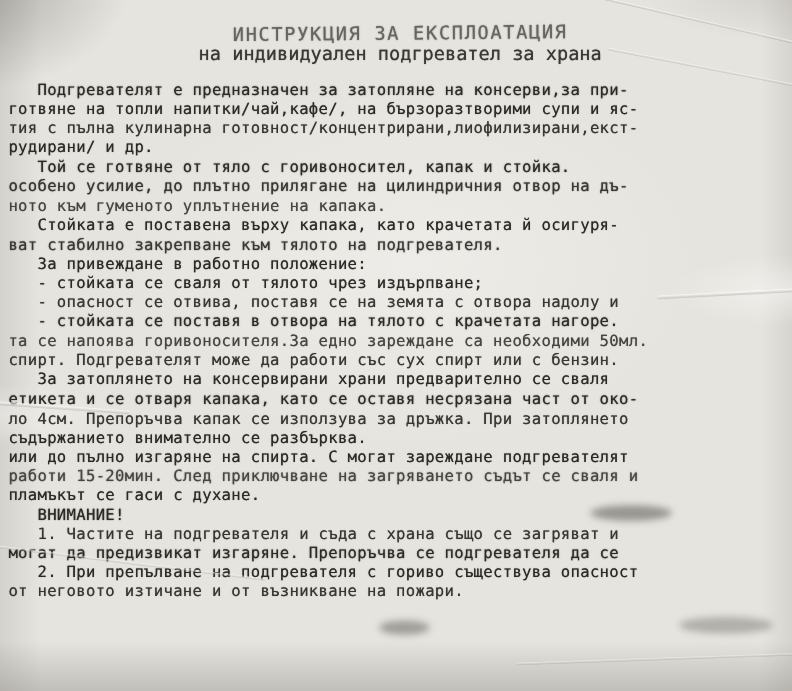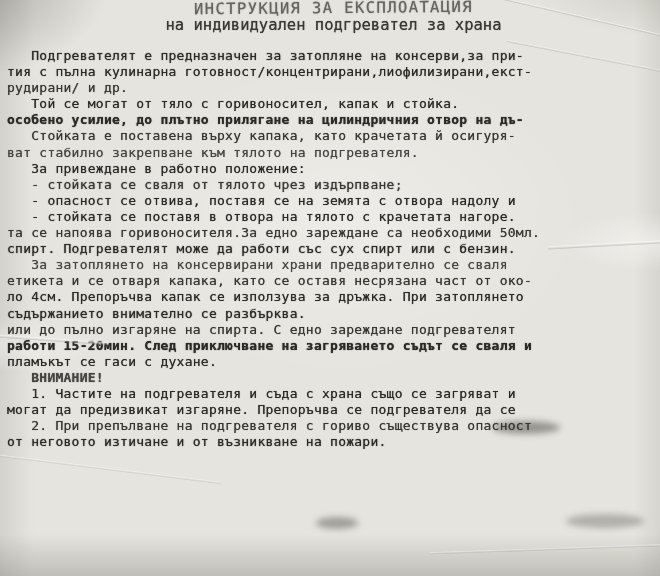--- a/index.html
+++ b/index.html
@@ -13,42 +13,42 @@
       radial-gradient(ellipse 190px 130px at -25px -15px, rgba(88,86,80,0.42), rgba(88,86,80,0) 70%),
       radial-gradient(ellipse 220px 70px at 103% -2%, rgba(150,148,140,0.30), rgba(150,148,140,0) 70%),
       radial-gradient(ellipse 140px 40px at 100% 42%, rgba(255,255,255,0.45), rgba(255,255,255,0) 75%),
       radial-gradient(ellipse 160px 36px at -3% 60%, rgba(255,255,255,0.40), rgba(255,255,255,0) 75%),
       radial-gradient(ellipse 340px 220px at 52% 38%, rgba(255,255,255,0.30), rgba(255,255,255,0) 72%),
       linear-gradient(to top, rgba(105,103,96,0.30), rgba(105,103,96,0) 42px),
       linear-gradient(to right, rgba(118,116,108,0.16), rgba(118,116,108,0) 34px),
       linear-gradient(to left, rgba(118,116,108,0.14), rgba(118,116,108,0) 26px),
       #e6e4de;
   }
-  .doc { position: absolute; left: 7px; top: 0; right: 0; }
+  .doc { position: absolute; left: 7px; top: 20px; right: 0; }
   .title {
     text-align: center;
     font-size: 15.5px;
     line-height: 17px;
     white-space: pre;
     color: #514f4a;
     text-shadow: 0 0 1.2px rgba(81,79,74,0.9);
   }
   .title.t1 { letter-spacing: 1.4px; transform: rotate(-0.5deg); opacity: 0.85; }
   .title.t2 { color: #3a3834; text-shadow: 0 0 0.8px rgba(58,56,52,0.85); }
   .body { margin-top: 14px; }
   .line {
     white-space: pre;
     font-size: 13px;
     line-height: 16.1px;
     height: 16.1px;
     letter-spacing: 0.25px;
     color: #2a2a26;
     text-shadow: 0 0 0.7px rgba(42,42,38,0.8);
   }
-  .line.bold { font-weight: bold; text-shadow: 0 0 1px rgba(30,30,26,0.9); }
+  .line.bold { font-weight: normal; text-shadow: 0 0 1px rgba(30,30,26,0.9); }
   .line:nth-child(3n) { opacity: 0.93; }
   .line:nth-child(7n) { opacity: 0.85; }
   .line:nth-child(4n+1) { text-shadow: 0 0 1.1px rgba(42,42,38,0.85); }
   .crease { position: absolute; pointer-events: none; }
   .c1 { left: 468px; top: 14px; width: 210px; height: 2px; transform: rotate(13deg);
         background: linear-gradient(to bottom, rgba(255,255,255,0.7), rgba(125,123,116,0.35)); }
   .c2 { left: 505px; top: 58px; width: 190px; height: 2px; transform: rotate(11deg);
         background: linear-gradient(to bottom, rgba(255,255,255,0.6), rgba(125,123,116,0.30)); }
   .c3 { left: 548px; top: 243px; width: 130px; height: 3px; transform: rotate(-3deg);
         background: linear-gradient(to bottom, rgba(255,255,255,0.8), rgba(120,118,110,0.30)); }
@@ -65,37 +65,39 @@
 </style>
 </head>
 <body>
 
 <div class="page">
   <div class="doc">
     <div class="title t1">ИНСТРУКЦИЯ ЗА ЕКСПЛОАТАЦИЯ</div>
     <div class="title t2">на индивидуален подгревател за храна</div>
     <div class="body">
         <div class="line">   Подгревателят е предназначен за затопляне на консерви,за при-</div>
+        <div class="line">готвяне на топли напитки/чай,кафе/, на бързоразтворими супи и яс-</div>
         <div class="line">тия с пълна кулинарна готовност/концентрирани,лиофилизирани,екст-</div>
         <div class="line">рудирани/ и др.</div>
-        <div class="line">   Той се могат от тяло с горивоносител, капак и стойка.</div>
+        <div class="line">   Той се готвяне от тяло с горивоносител, капак и стойка.</div>
         <div class="line bold">особено усилие, до плътно прилягане на цилиндричния отвор на дъ-</div>
+        <div class="line">ното към гуменото уплътнение на капака.</div>
         <div class="line">   Стойката е поставена върху капака, като крачетата й осигуря-</div>
         <div class="line">ват стабилно закрепване към тялото на подгревателя.</div>
         <div class="line">   За привеждане в работно положение:</div>
         <div class="line">   - стойката се сваля от тялото чрез издърпване;</div>
         <div class="line">   - опасност се отвива, поставя се на земята с отвора надолу и</div>
         <div class="line">   - стойката се поставя в отвора на тялото с крачетата нагоре.</div>
         <div class="line">та се напоява горивоносителя.За едно зареждане са необходими 50мл.</div>
         <div class="line">спирт. Подгревателят може да работи със сух спирт или с бензин.</div>
         <div class="line">   За затоплянето на консервирани храни предварително се сваля</div>
         <div class="line">етикета и се отваря капака, като се оставя несрязана част от око-</div>
         <div class="line">ло 4см. Препоръчва капак се използува за дръжка. При затоплянето</div>
         <div class="line">съдържанието внимателно се разбърква.</div>
-        <div class="line">или до пълно изгаряне на спирта. С едно зареждане подгревателят</div>
+        <div class="line">или до пълно изгаряне на спирта. С могат зареждане подгревателят</div>
         <div class="line bold">работи 15-20мин. След приключване на загряването съдът се сваля и</div>
         <div class="line">пламъкът се гаси с духане.</div>
         <div class="line bold">   ВНИМАНИЕ!</div>
         <div class="line">   1. Частите на подгревателя и съда с храна също се загряват и</div>
         <div class="line">могат да предизвикат изгаряне. Препоръчва се подгревателя да се</div>
         <div class="line">   2. При препълване на подгревателя с гориво съществува опасност</div>
         <div class="line">от неговото изтичане и от възникване на пожари.</div>
       </div>
   </div>
 

